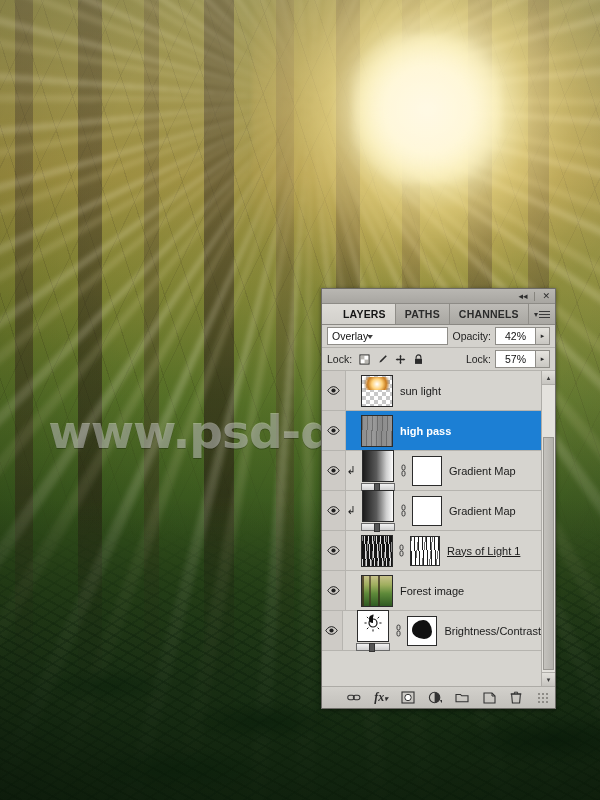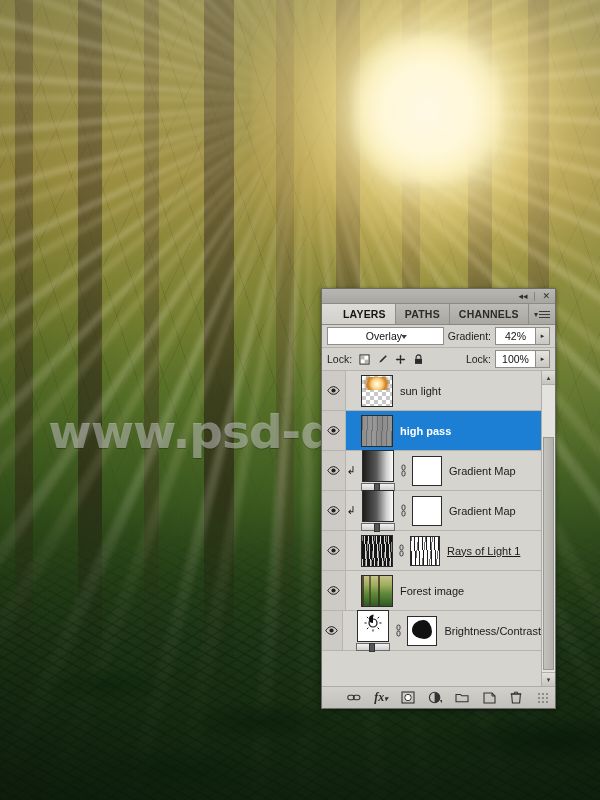--- a/index.html
+++ b/index.html
@@ -159,21 +159,21 @@
   .menu-lines{display:inline-block;width:11px;}
   .menu-lines i{display:block;height:1px;background:#3a3a3a;margin:2px 0;}
 
   .ctrl-row{
     display:flex;align-items:center;height:22px;
     padding:0 5px;gap:4px;
     background:#d4d2cd;border-bottom:1px solid #b5b3ae;
   }
   .blend-select{
     flex:1;height:16px;background:#fff;border:1px solid #8f8d88;
-    display:flex;align-items:center;justify-content:center;
+    display:flex;align-items:center;justify-content:flex-start;
     padding:0 3px 0 4px;font-size:10.5px;color:#111;
   }
   .caret{font-size:8px;color:#3c3c3c;transform:scaleX(1.4);}
   .ctrl-label{font-size:10.5px;color:#1e1e1e;white-space:nowrap;}
   .num-box{
     width:39px;height:16px;background:#fff;border:1px solid #8f8d88;
     display:flex;align-items:center;justify-content:center;font-size:10.5px;color:#111;
   }
   .spin{
     width:13px;height:16px;border:1px solid #8f8d88;border-left:none;
@@ -317,21 +317,21 @@
           <i></i>
         </span>
     </div>
   </div>
 
   <div class="ctrl-row">
     <div class="blend-select">
       <span>Overlay</span>
       <span class="caret">▾</span>
     </div>
-    <span class="ctrl-label">Gradient:</span>
+    <span class="ctrl-label">Opacity:</span>
     <div style="display:flex;border-radius:8px;">
       <div class="num-box">42%</div>
       <div class="spin">▸</div>
     </div>
   </div>
 
   <div class="ctrl-row">
     <span class="ctrl-label">Lock:</span>
     <div class="lock-icons">
       <svg class="lk" viewBox="0 0 12 12">
@@ -348,21 +348,21 @@
         <path d="M6 0.7 L7.4 2.6 H6.7 V5.3 H9.4 V4.6 L11.3 6 L9.4 7.4 V6.7 H6.7 V9.4 H7.4 L6 11.3 L4.6 9.4 H5.3 V6.7 H2.6 V7.4 L0.7 6 L2.6 4.6 V5.3 H5.3 V2.6 H4.6 Z" fill="#2b2b2b"></path>
       </svg>
       <svg class="lk" viewBox="0 0 12 12">
         <path d="M3.4 5.2 V3.6 a2.6 2.6 0 0 1 5.2 0 V5.2" fill="none" stroke="#2b2b2b" stroke-width="1.2"></path>
         <rect x="2.2" y="5.2" width="7.6" height="5.6" fill="#2b2b2b"></rect>
       </svg>
     </div>
     <div style="flex:1"></div>
     <span class="ctrl-label">Lock:</span>
     <div style="display:flex;">
-      <div class="num-box">100%</div>
+      <div class="num-box">57%</div>
       <div class="spin">▸</div>
     </div>
   </div>
 
   <div class="list-wrap">
     <div class="list" id="layer-list">
         <div class="lrow">
           <div class="eye-cell">
             <svg width="13" height="9" viewBox="0 0 13 9">
               <path d="M6.5 0.6 C10 .6 12.2 4.5 12.2 4.5 S10 8.4 6.5 8.4 S0.8 4.5 0.8 4.5 S3 .6 6.5 .6 Z" fill="none" stroke="#1f1f1f" stroke-width="1"></path>

